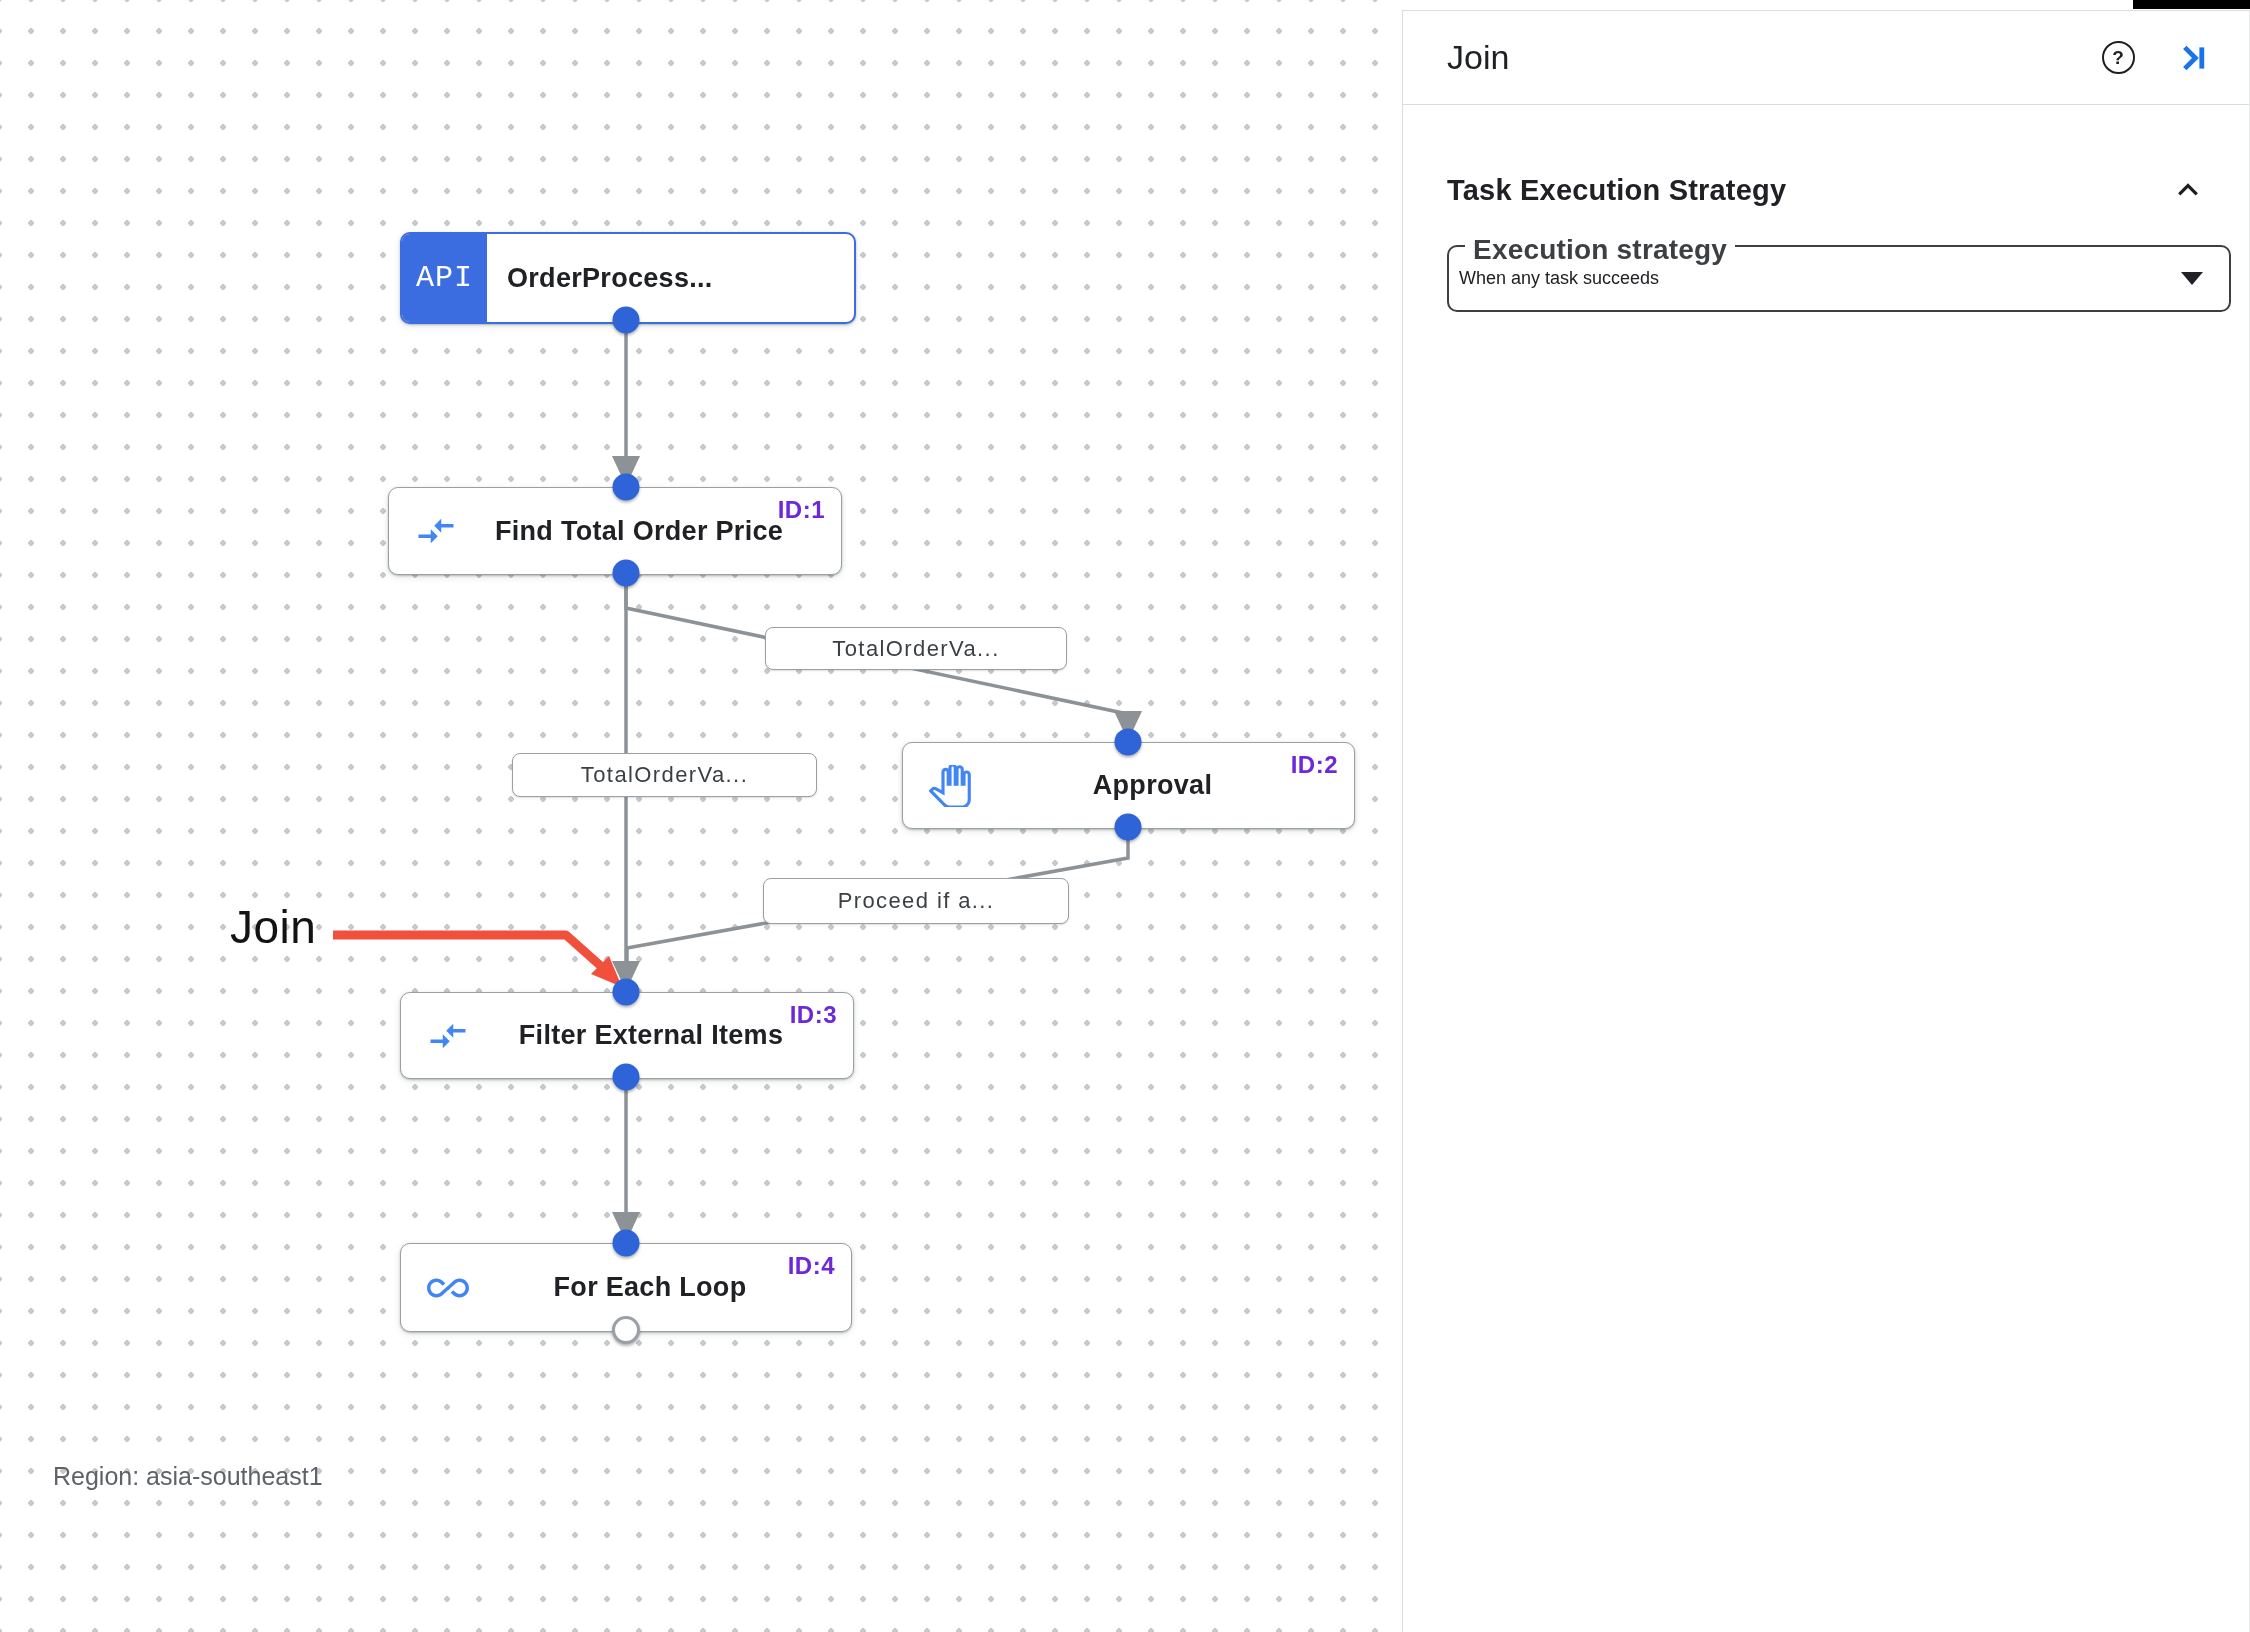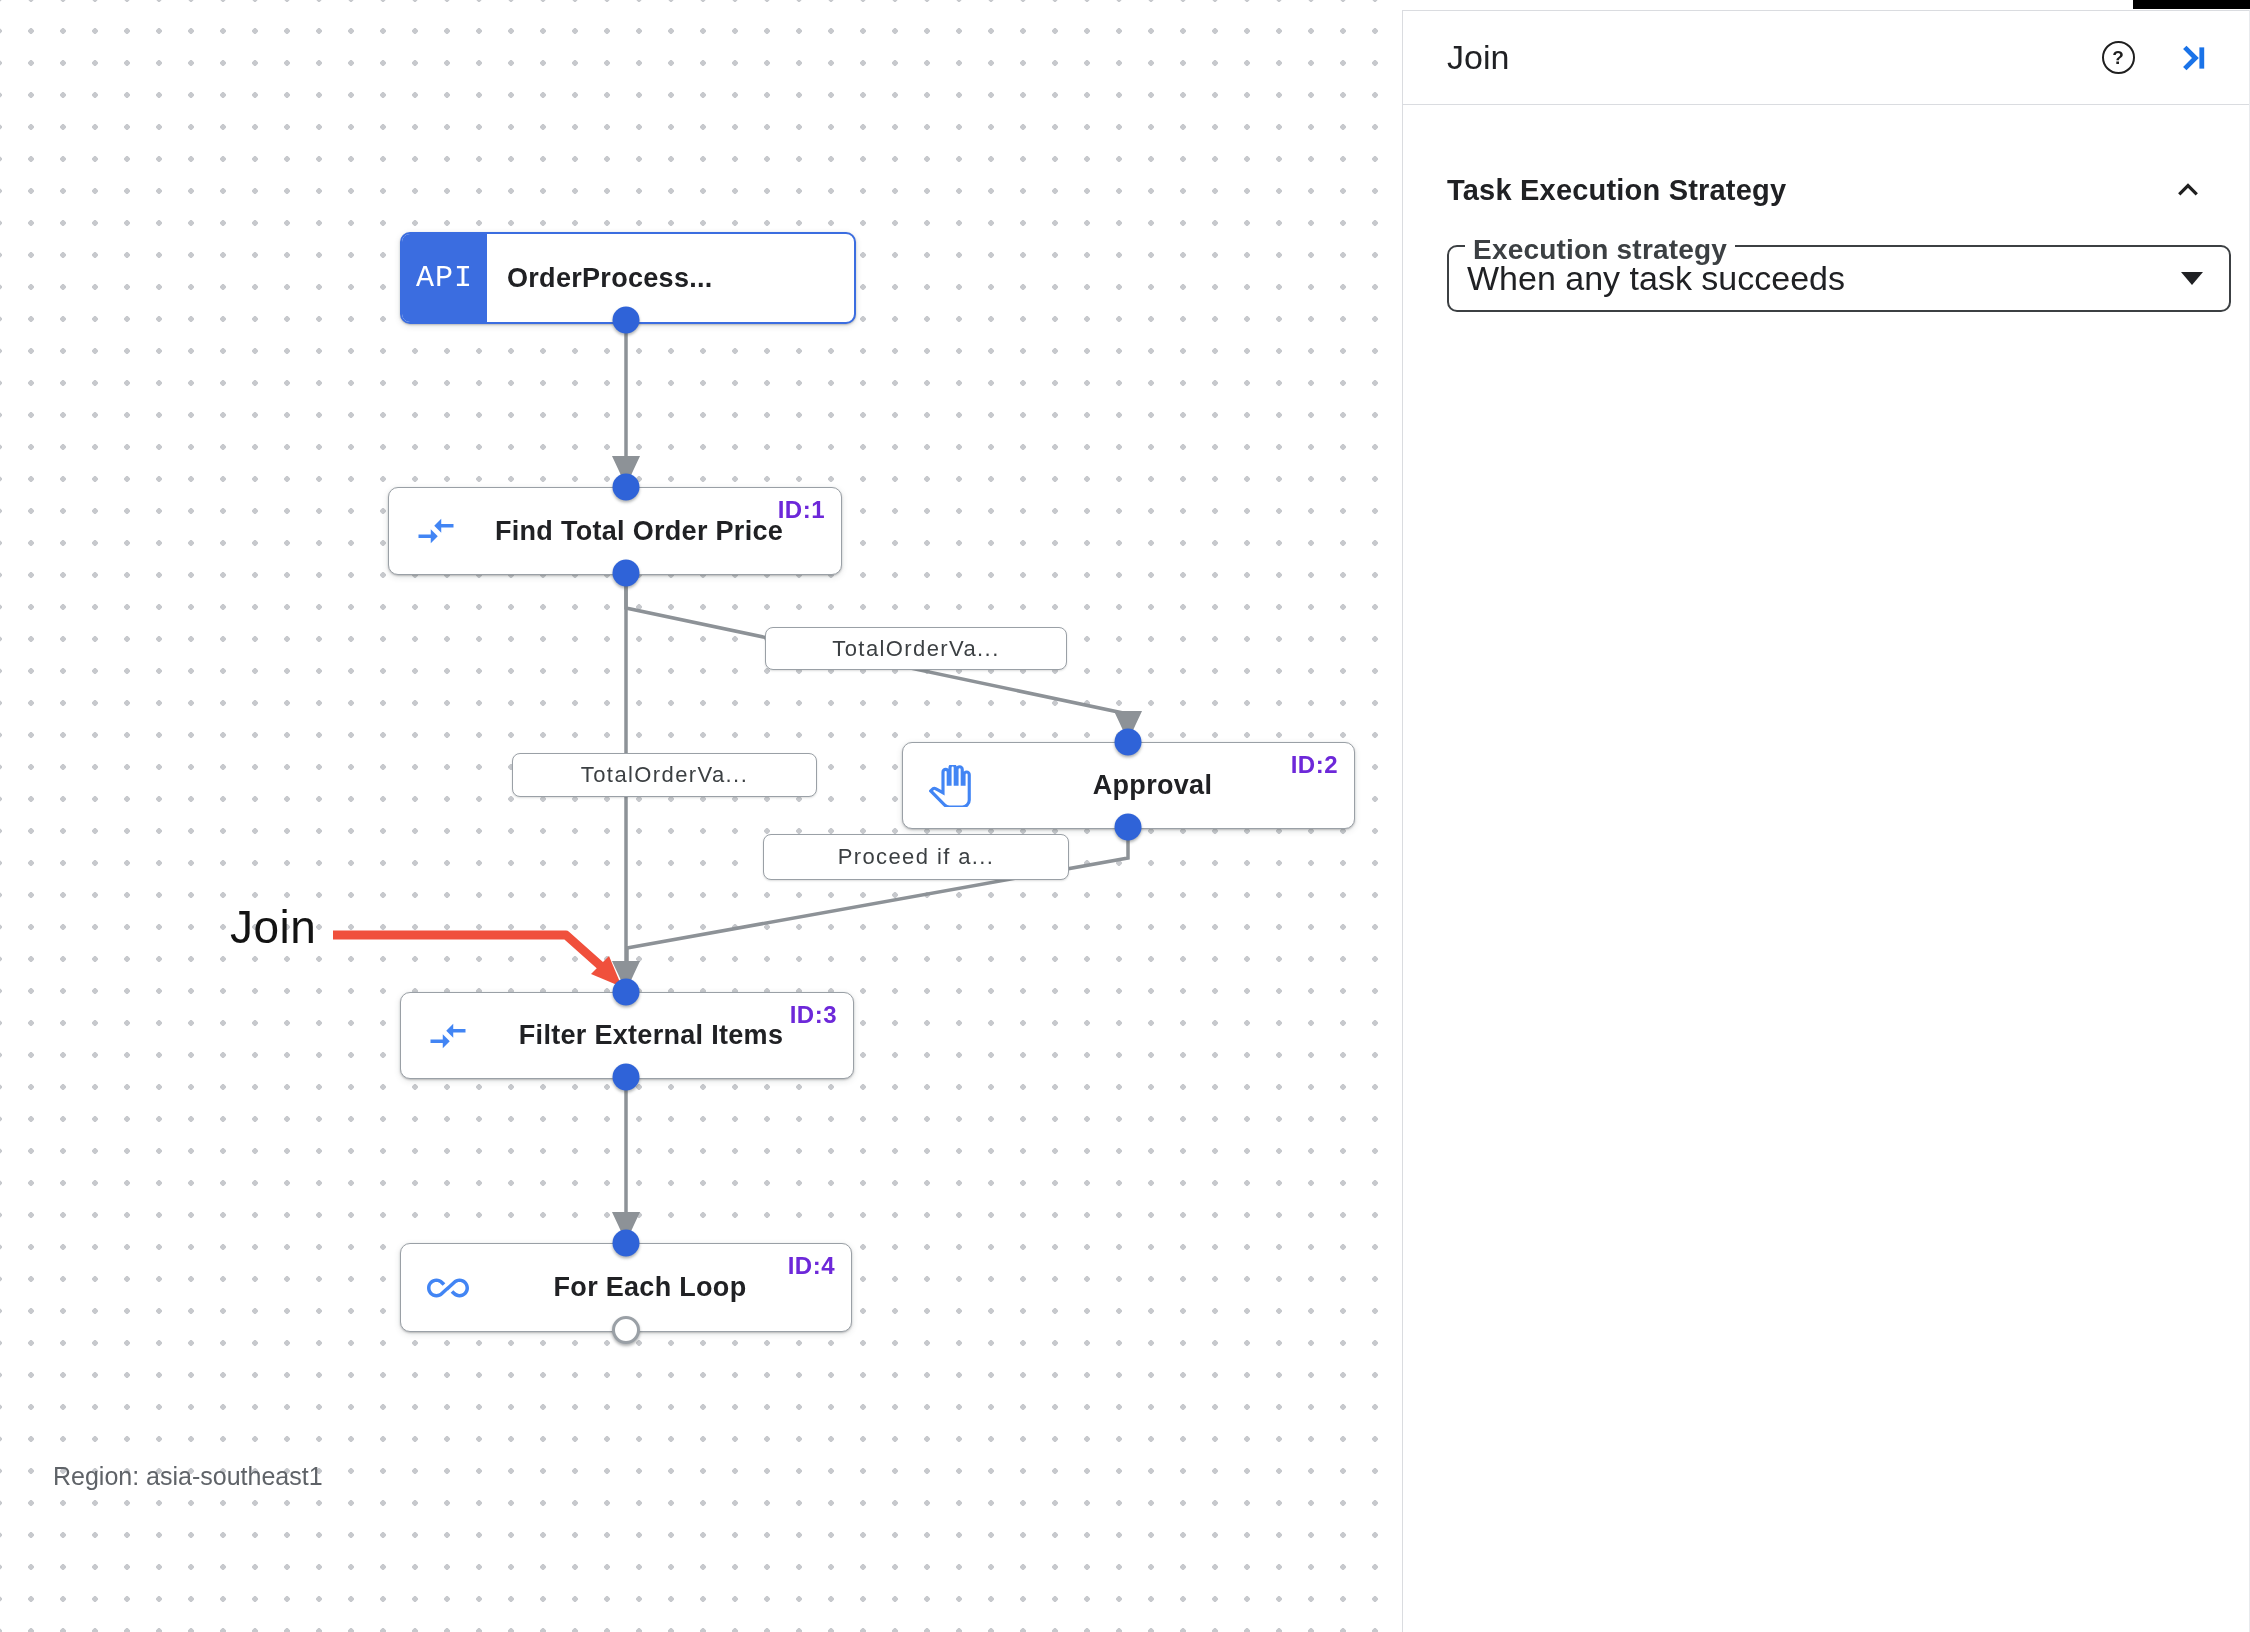--- a/index.html
+++ b/index.html
@@ -52,21 +52,21 @@
     align-items:center;justify-content:center;font-size:19px;font-weight:700;color:#1f1f1f;}
 
   .section{position:relative;padding:0 44px;}
   .section-head{display:flex;align-items:center;justify-content:space-between;margin-top:68px;}
   .section-heading{font-size:29px;font-weight:700;color:#202124;letter-spacing:.2px;}
 
   .select-field{position:relative;margin-top:38px;width:784px;height:67px;border:2px solid #3c4043;
     border-radius:10px;box-sizing:border-box;display:flex;align-items:center;cursor:pointer;background:#fff;}
   .select-label{position:absolute;left:16px;top:-13px;background:#fff;padding:0 8px;
     font-size:28px;font-weight:700;color:#3c4043;letter-spacing:.2px;}
-  .select-value{font-size:34px;color:#202124;margin-left:18px;flex:1;}
+  .select-value{font-size:18px;color:#202124;margin-left:10px;flex:1;}
   .select-caret{width:0;height:0;border-left:11px solid transparent;border-right:11px solid transparent;
     border-top:13px solid #202124;margin-right:26px;}
 </style>
 </head>
 <body>
 
 <div class="stage">
 
   <div class="canvas">
 
@@ -136,21 +136,21 @@
     <div class="dot" style="left:626px;top:1077px;"></div>
     <div class="dot" style="left:626px;top:1243px;"></div>
     <div class="dot dot--open" style="left:626px;top:1330px;"></div>
 
     <div class="edge-label" style="left:765px;top:627px;width:300px;height:41px;">
       <span>TotalOrderVa...</span>
     </div>
     <div class="edge-label" style="left:512px;top:753px;width:303px;height:42px;">
       <span>TotalOrderVa...</span>
     </div>
-    <div class="edge-label" style="left:763px;top:834px;width:304px;height:44px;">
+    <div class="edge-label" style="left:763px;top:878px;width:304px;height:44px;">
       <span>Proceed if a...</span>
     </div>
 
     <div class="annotation-text">Join</div>
 
     <div class="region-label">Region: asia-southeast1</div>
   </div>
 
   <div class="topbar-black"></div>
 

